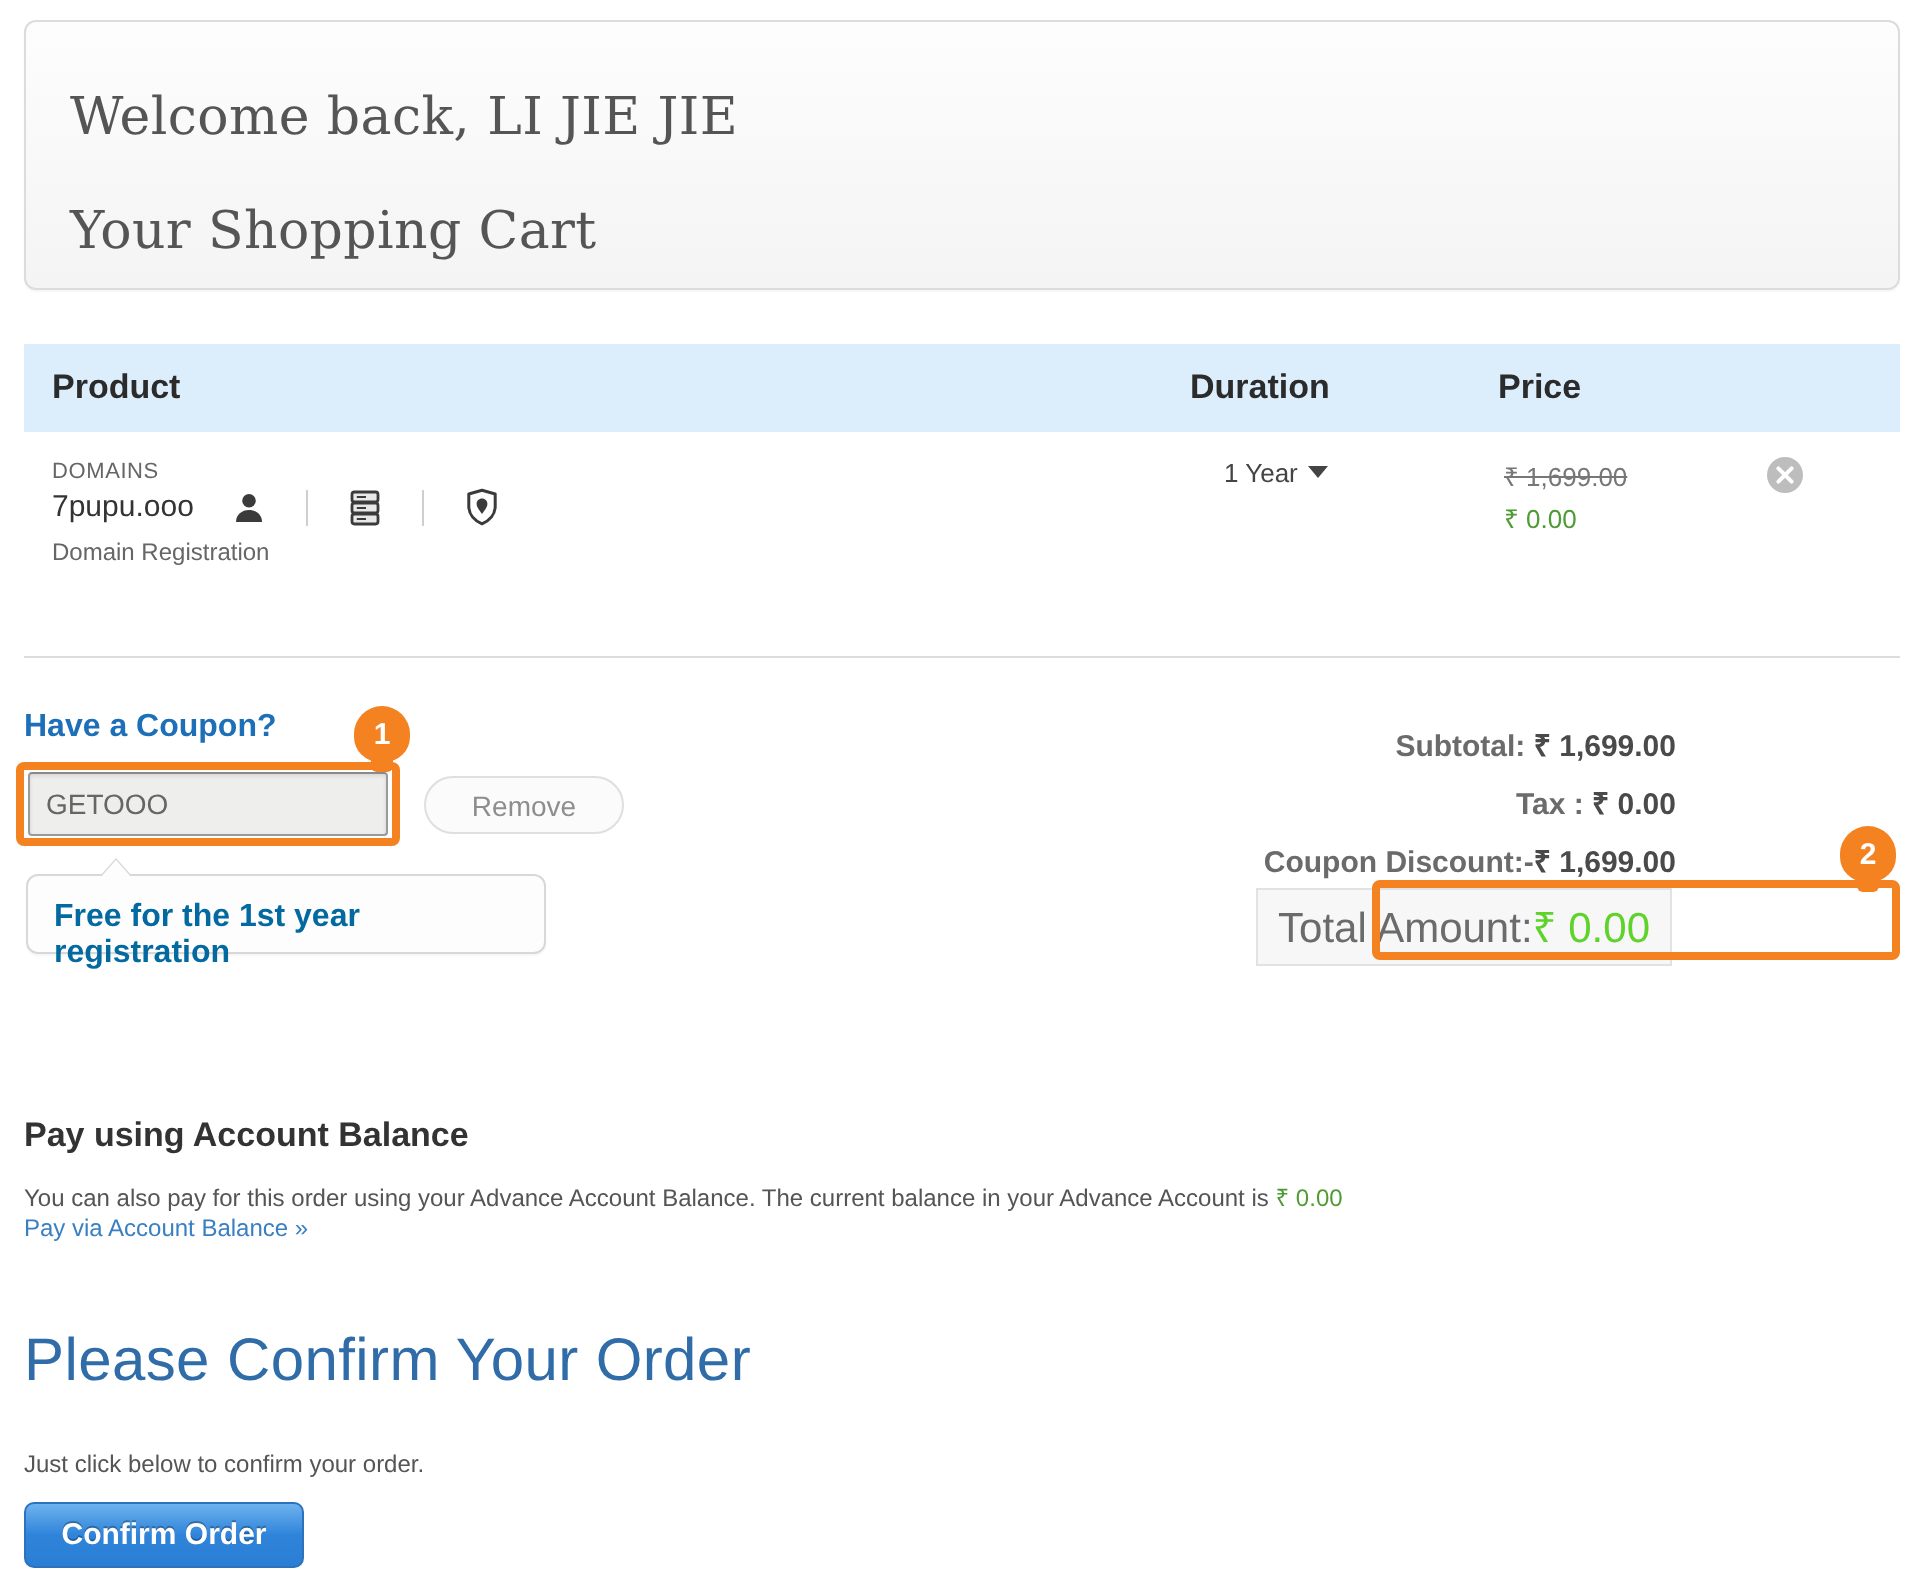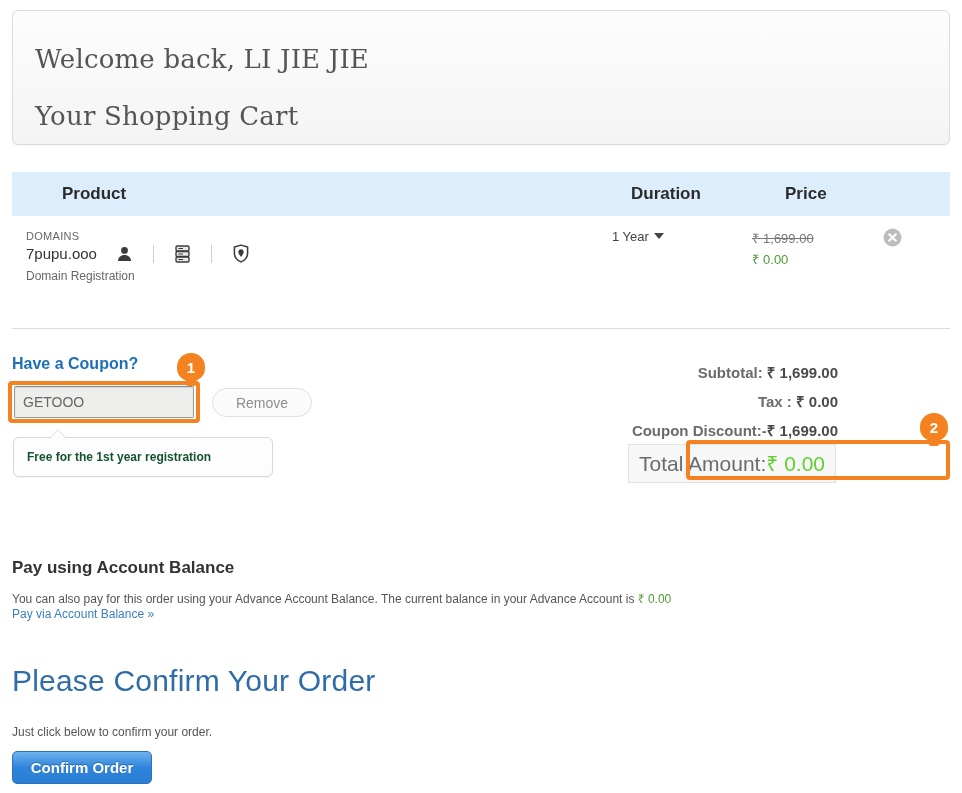--- a/index.html
+++ b/index.html
@@ -34,21 +34,21 @@
   .welcome-line.l2 { position: absolute; top: 90px; }
 
   
   .table-head {
     position: absolute; left: 12px; top: 172px;
     width: 938px; height: 44px;
     background: #dceefb;
   }
   .th {
     position: absolute; top: 12px;
-    font-size: 17px; font-weight: bold; color: #2b2b2b; margin-left: 36px;
+    font-size: 17px; font-weight: bold; color: #2b2b2b;
   }
   .th.product  { left: 14px; }
   .th.duration { left: 583px; }
   .th.price    { left: 737px; }
 
   .cart-row { position: absolute; left: 12px; top: 222px; width: 938px; height: 84px; }
   .prod-cat {
     position: absolute; left: 14px; top: 8px;
     font-size: 11px; color: #666; letter-spacing: .3px;
   }
@@ -125,21 +125,21 @@
   .tooltip {
     position: absolute; left: 13px; top: 437px;
     width: 260px; height: 40px;
     background: #fdfdfd;
     border: 1px solid #d8d8d8;
     border-radius: 6px;
     box-shadow: 0 1px 1px rgba(0,0,0,0.04);
   }
   .tooltip-text {
     position: absolute; left: 13px; top: 12px;
-    font-size: 12px; font-weight: bold; color: #14532d;
+    font-size: 16px; font-weight: bold; color: #0369a1;
   }
   .tt-arrow, .tt-arrow-in {
     position: absolute; width: 0; height: 0;
     border-left: 8px solid transparent;
     border-right: 8px solid transparent;
   }
   .tt-arrow { left: 36px; top: -9px; border-bottom: 9px solid #d8d8d8; }
   .tt-arrow-in { left: 36px; top: -8px; border-bottom: 9px solid #fdfdfd; }
 
   

